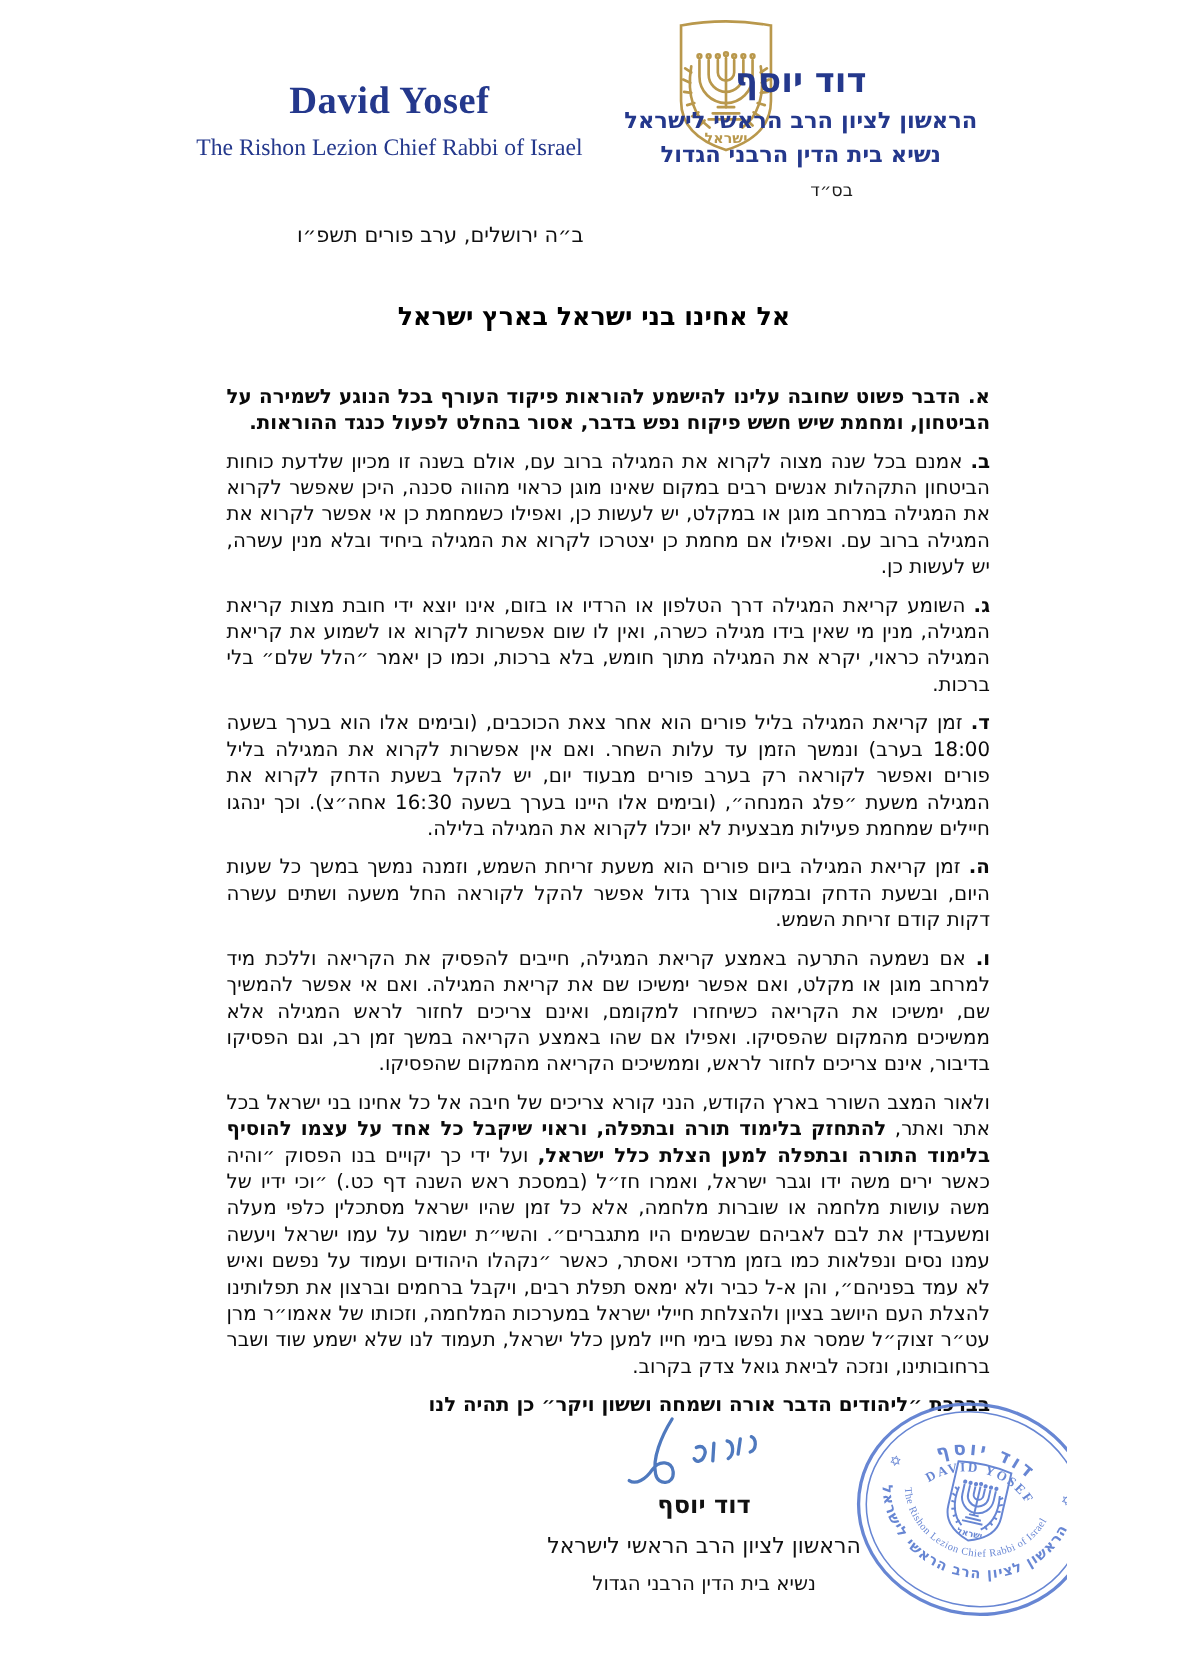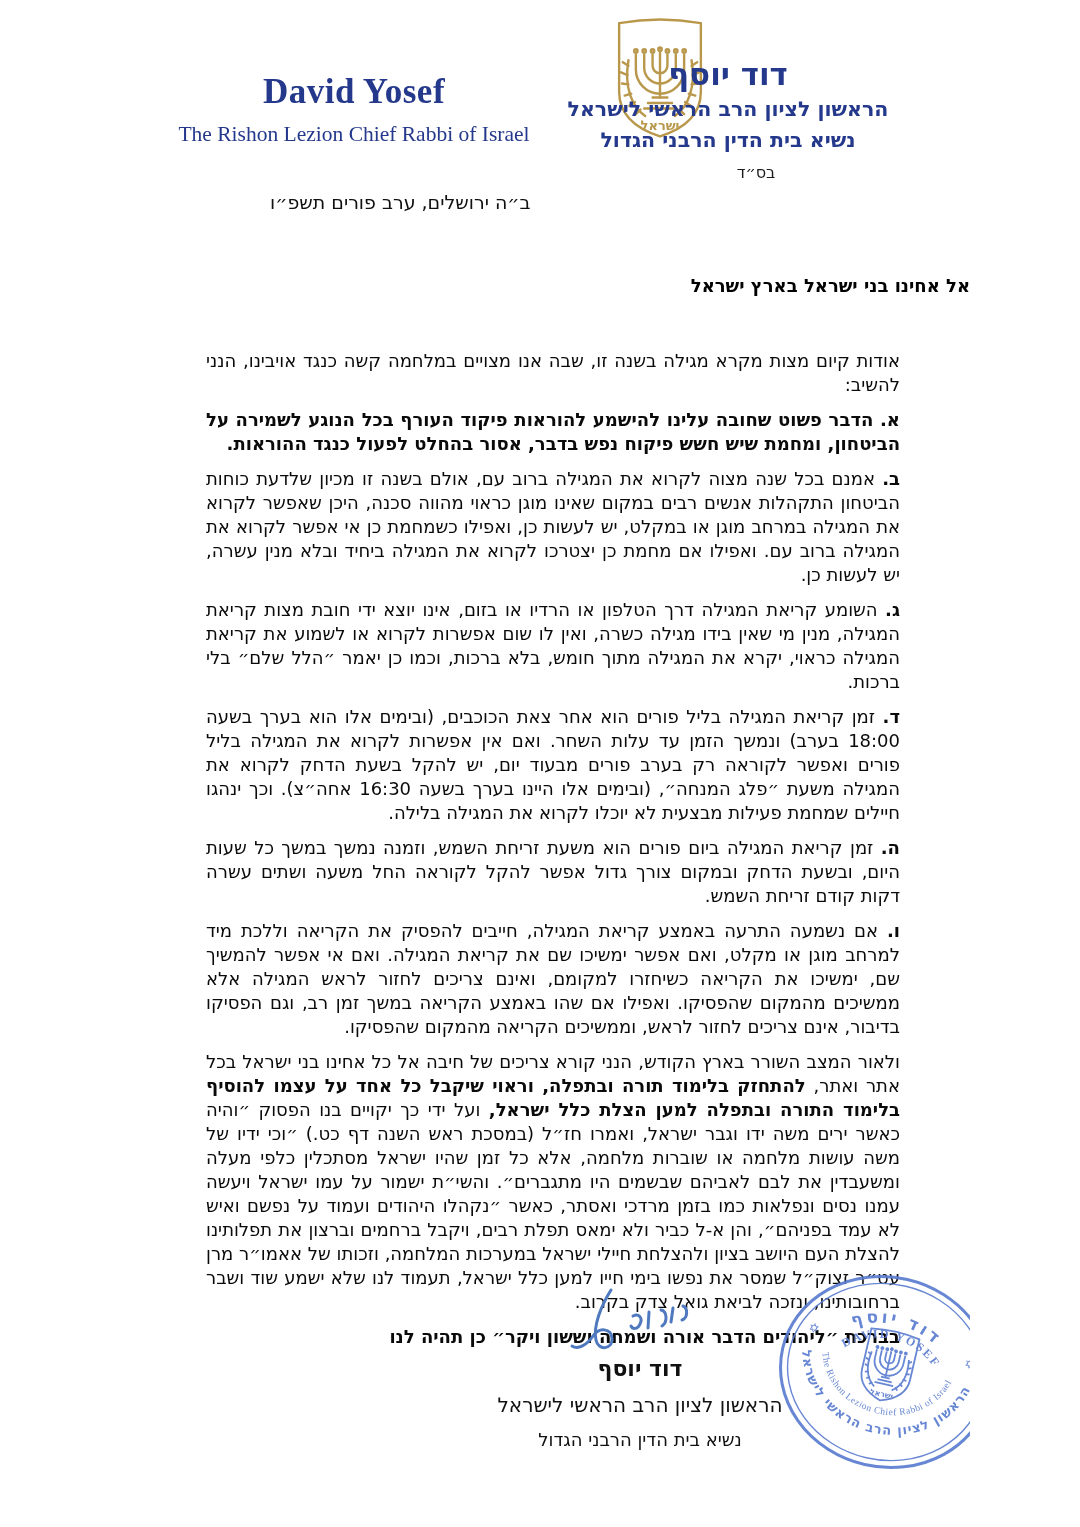--- a/index.html
+++ b/index.html
@@ -21,24 +21,24 @@
   .hdr-en .line{font-size:21.5px;line-height:1.38;}
 
   .emblem-gold{position:absolute;left:488px;top:12px;color:var(--gold);}
 
   .hdr-he{position:absolute;right:42px;top:56px;width:400px;text-align:center;
           color:var(--navy);direction:rtl;}
   .hdr-he .name{font-size:31px;font-weight:bold;margin-bottom:2px;}
   .hdr-he .line{font-size:20.5px;font-weight:bold;line-height:1.5;}
   .bsd{color:#1c1c1c;font-size:16px;font-weight:normal;margin-top:7px;transform:translateX(28px);}
 
-  .dateline{position:absolute;left:160px;top:191px;direction:rtl;font-size:19px;color:#101010;}
+  .dateline{position:absolute;left:160px;top:203px;direction:rtl;font-size:19px;color:#101010;}
 
-  .title{position:absolute;top:275px;left:0;right:0;direction:rtl;
-         font-size:18px;font-weight:bold;color:#000;}
+  .title{position:absolute;top:275px;left:0;right:0;text-align:center;direction:rtl;
+         font-size:23px;font-weight:bold;color:#000;}
 
   
   .body-txt{position:absolute;top:349px;left:96px;right:70px;direction:rtl;
         text-align:justify;font-size:18px;line-height:24px;color:var(--ink);}
   .body-txt p{margin:0 0 11px 0;}
   .bold{font-weight:bold;}
   .blessing{font-weight:bold;margin-top:2px;}
 
   
   .sig{position:absolute;left:330px;top:1286px;width:400px;text-align:center;direction:rtl;color:#111;}
@@ -95,21 +95,20 @@
     <div class="line">הראשון לציון הרב הראשי לישראל</div>
     <div class="line">נשיא בית הדין הרבני הגדול</div>
     <div class="bsd">בס״ד</div>
   </div>
 
   <div class="dateline">ב״ה ירושלים, ערב פורים תשפ״ו</div>
 
   <div class="title">אל אחינו בני ישראל בארץ ישראל</div>
 
   <div class="body-txt">
-    <p><span>אודות קיום מצות מקרא מגילה בשנה זו, שבה אנו מצויים במלחמה קשה כנגד אויבינו, הנני להשיב:</span></p>
 
     <p class="bold">
       <span class="bold">א.</span>
       <span>הדבר פשוט שחובה עלינו להישמע להוראות פיקוד העורף בכל הנוגע לשמירה על הביטחון, ומחמת שיש חשש פיקוח נפש בדבר, אסור בהחלט לפעול כנגד ההוראות.</span>
     </p>
 
     <p>
       <span class="bold">ב.</span>
       <span>אמנם בכל שנה מצוה לקרוא את המגילה ברוב עם, אולם בשנה זו מכיון שלדעת כוחות הביטחון התקהלות אנשים רבים במקום שאינו מוגן כראוי מהווה סכנה, היכן שאפשר לקרוא את המגילה במרחב מוגן או במקלט, יש לעשות כן, ואפילו כשמחמת כן אי אפשר לקרוא את המגילה ברוב עם. ואפילו אם מחמת כן יצטרכו לקרוא את המגילה ביחיד ובלא מנין עשרה, יש לעשות כן.</span>
     </p>

